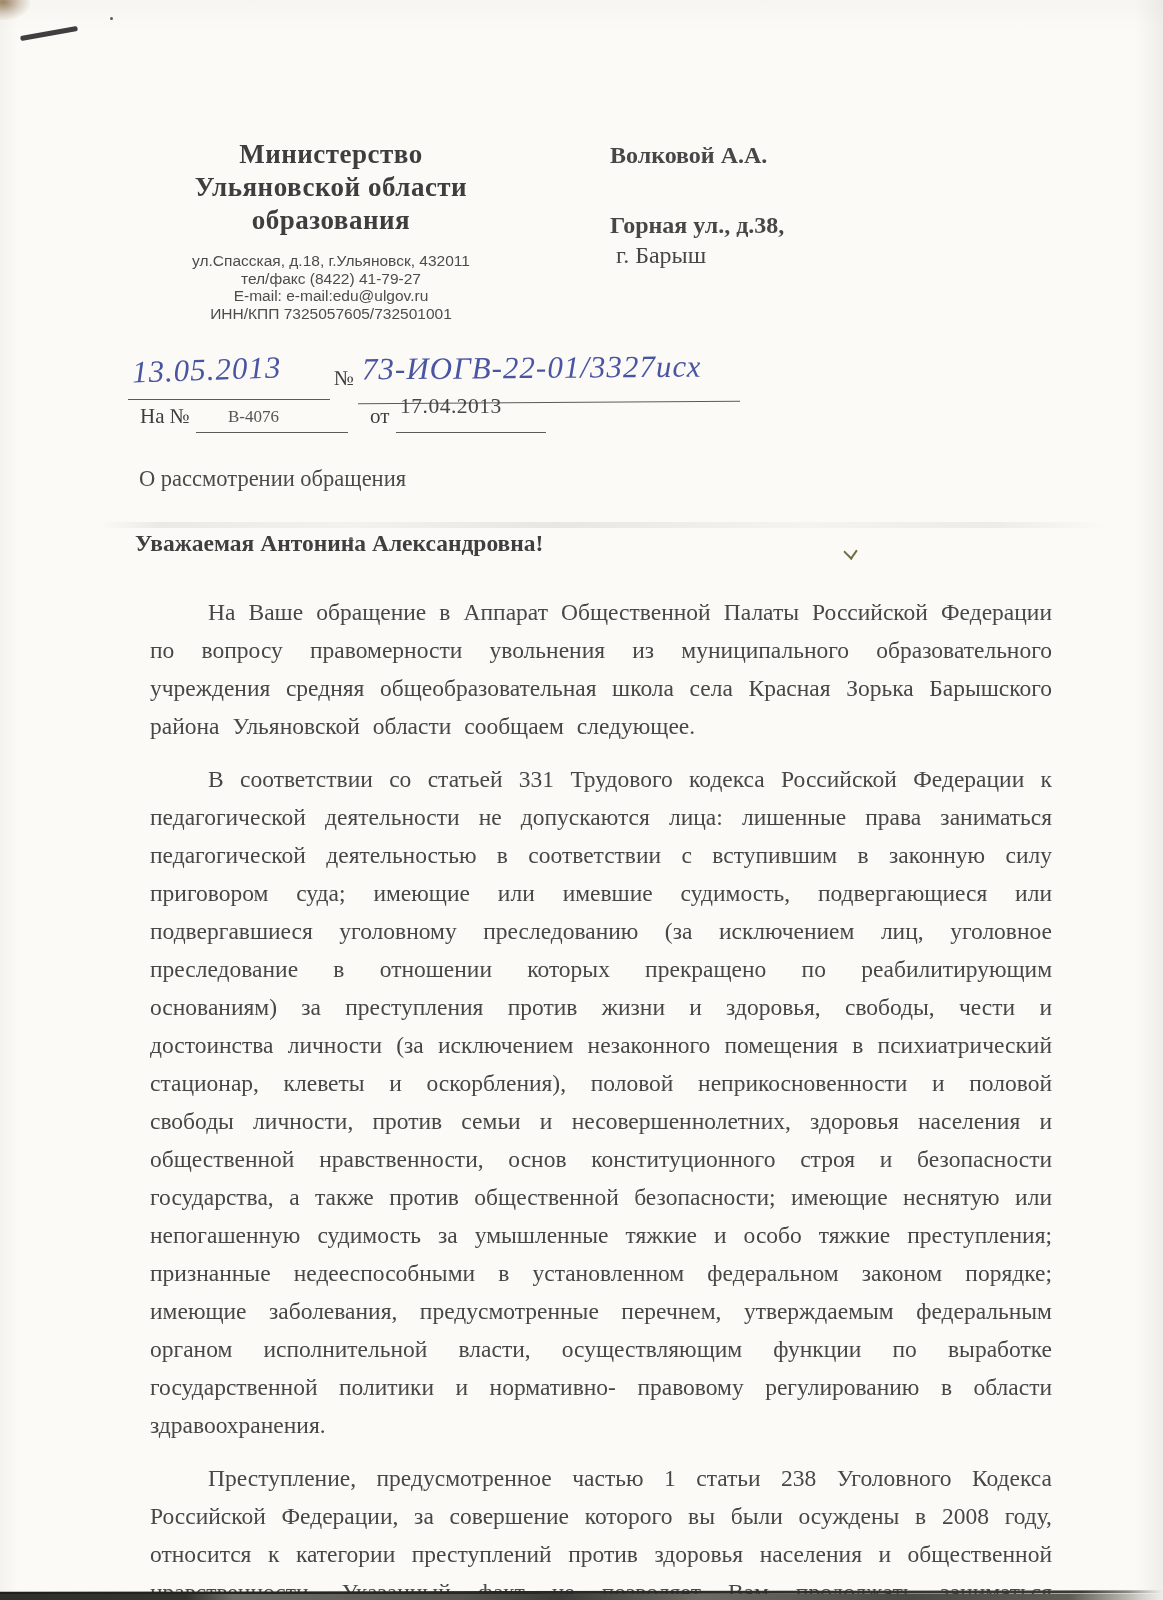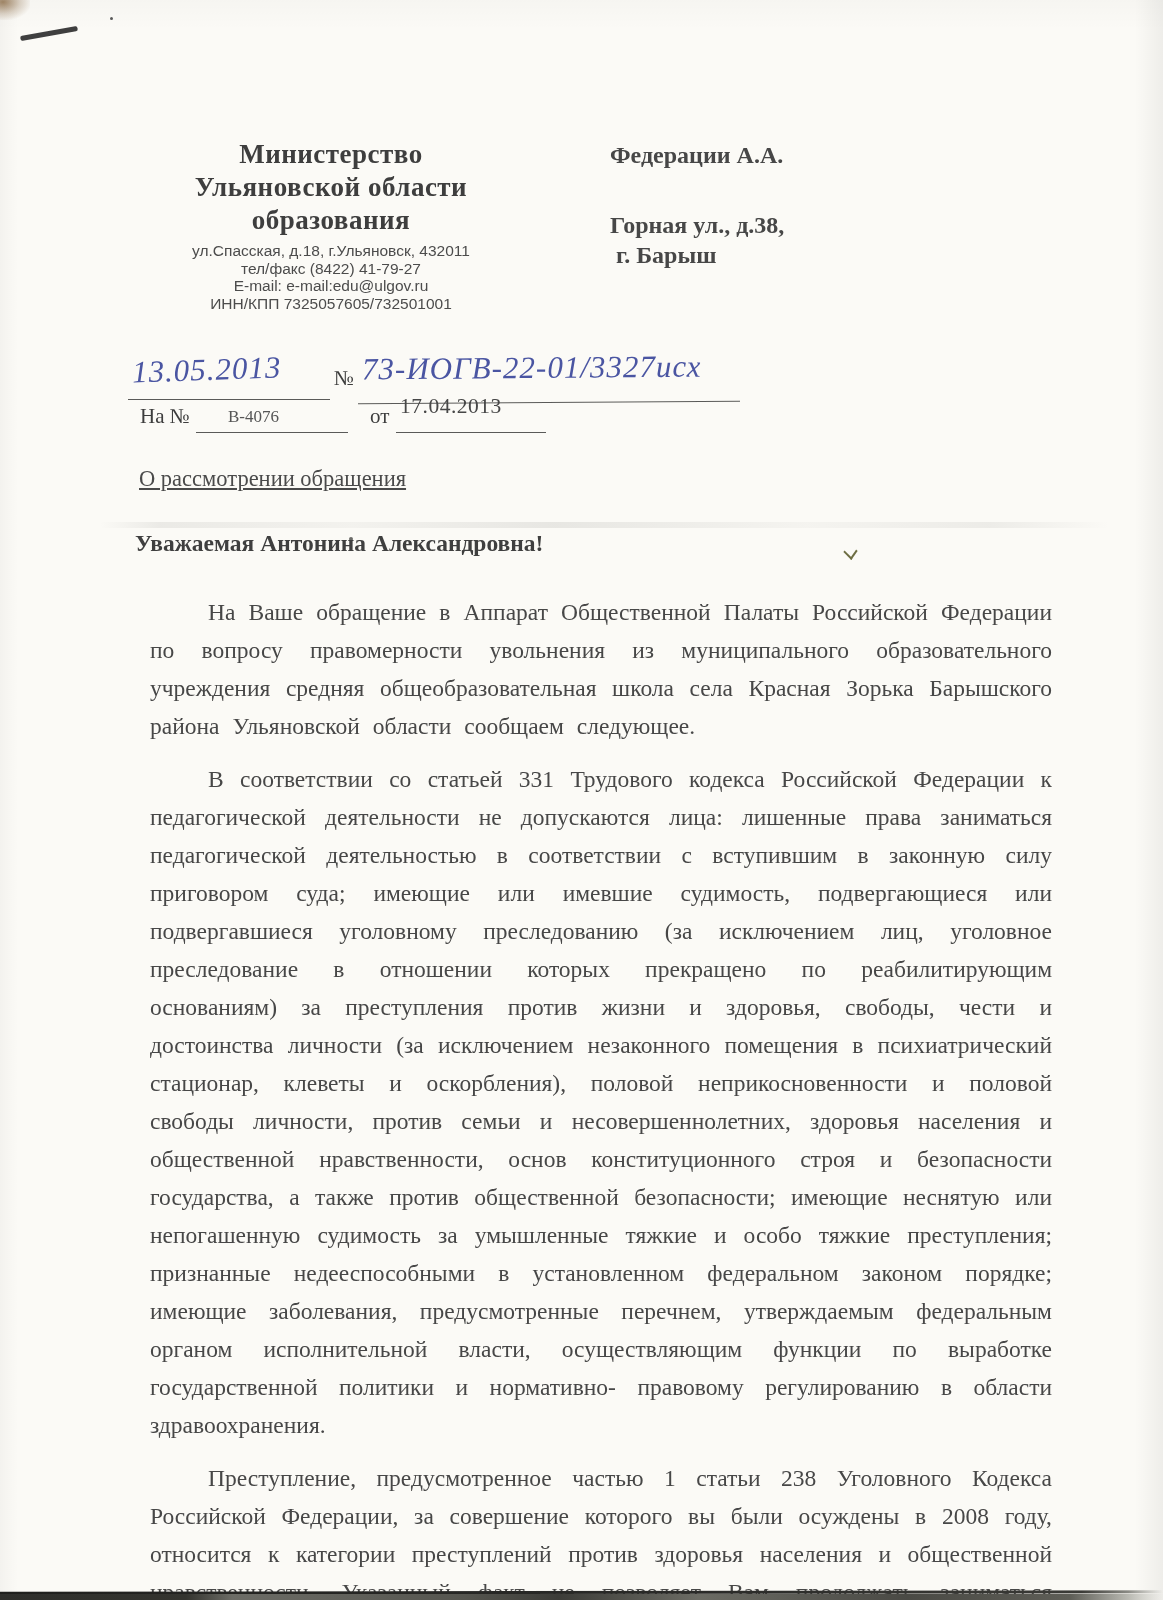--- a/index.html
+++ b/index.html
@@ -19,29 +19,29 @@
   
   .letterhead{
     position:absolute; left:115px; top:138px; width:432px;
     text-align:center;
   }
   .lh-name{
     font-weight:bold; font-size:27px; line-height:33px;
     color:#3e3e3e; letter-spacing:0.5px;
   }
   .lh-addr{
-    margin-top:5px;
+    margin-top:15px;
     font-family:"Liberation Sans", sans-serif;
     font-size:15.5px; line-height:17.5px; color:#4c4c4c;
   }
   
   .recipient{position:absolute; left:610px; top:142px; width:330px;}
   .rc-name{font-weight:bold; font-size:24px; color:#474747;}
   .rc-a1{position:absolute; left:0; top:70px; font-weight:bold; font-size:24px; color:#474747;}
-  .rc-a2{position:absolute; left:6px; top:100px; font-weight:bold; font-size:24px; color:#474747;}
+  .rc-a2{position:absolute; left:6px; top:100px; font-weight:normal; font-size:24px; color:#474747;}
   
   .hand{
     font-style:italic;
     color:#4a55a2;
     font-size:31px;
     letter-spacing:1px;
     white-space:nowrap;
   }
   .hw-date{position:absolute; left:132px; top:352px; transform:rotate(-2deg);}
   .hw-num{position:absolute; left:362px; top:350px; transform:rotate(-0.5deg);}
@@ -49,21 +49,21 @@
   .u-line{position:absolute; height:0; border-bottom:1.6px solid #5a5a58;}
   .ul-date{left:128px; top:399px; width:202px;}
   .ul-num{left:358px; top:402px; width:382px; transform:rotate(-0.4deg);}
   .reply-label{position:absolute; left:140px; top:404px; font-size:21px; color:#3d3d3d;}
   .reply-number{position:absolute; left:228px; top:407px; font-size:17px; color:#555;}
   .ul-reply{left:196px; top:432px; width:152px;}
   .from-label{position:absolute; left:370px; top:404px; font-size:21px; color:#3d3d3d;}
   .reply-date{position:absolute; left:400px; top:394px; font-size:21.5px; color:#474747; letter-spacing:0.5px;}
   .ul-reply-date{left:396px; top:432px; width:150px;}
   
-  .subject{position:absolute; left:139px; top:466px; font-size:22.5px; color:#4a4a4a;text-decoration:underline;}
+  .subject{position:absolute; left:139px; top:466px; font-size:22.5px; color:#4a4a4a;}
   .salutation{
     position:absolute; left:135px; top:530px; width:932px;
     text-align:left; font-weight:bold; font-size:23.5px; color:#3f3f3f;
   }
   
   .body-text{
     position:absolute; left:135px; top:578px; width:932px;
   }
   .body-text p{
     margin:15px; text-indent:58px;
@@ -131,21 +131,21 @@
     </div>
     <div class="lh-addr">
       <div>ул.Спасская, д.18, г.Ульяновск, 432011</div>
       <div>тел/факс (8422) 41-79-27</div>
       <div>E-mail: e-mail:edu@ulgov.ru</div>
       <div>ИНН/КПП 7325057605/732501001</div>
     </div>
   </div>
 
   <div class="recipient">
-    <div class="rc-name">Федерации А.А.</div>
+    <div class="rc-name">Волковой А.А.</div>
     <div class="rc-a1">Горная ул., д.38,</div>
     <div class="rc-a2">г. Барыш</div>
   </div>
 
   <div class="hand hw-date">13.05.2013</div>
   <div class="u-line ul-date"></div>
   <div class="num-sign">№</div>
   <div class="hand hw-num">73-ИОГВ-22-01/3327исх</div>
   <div class="u-line ul-num"></div>
 

